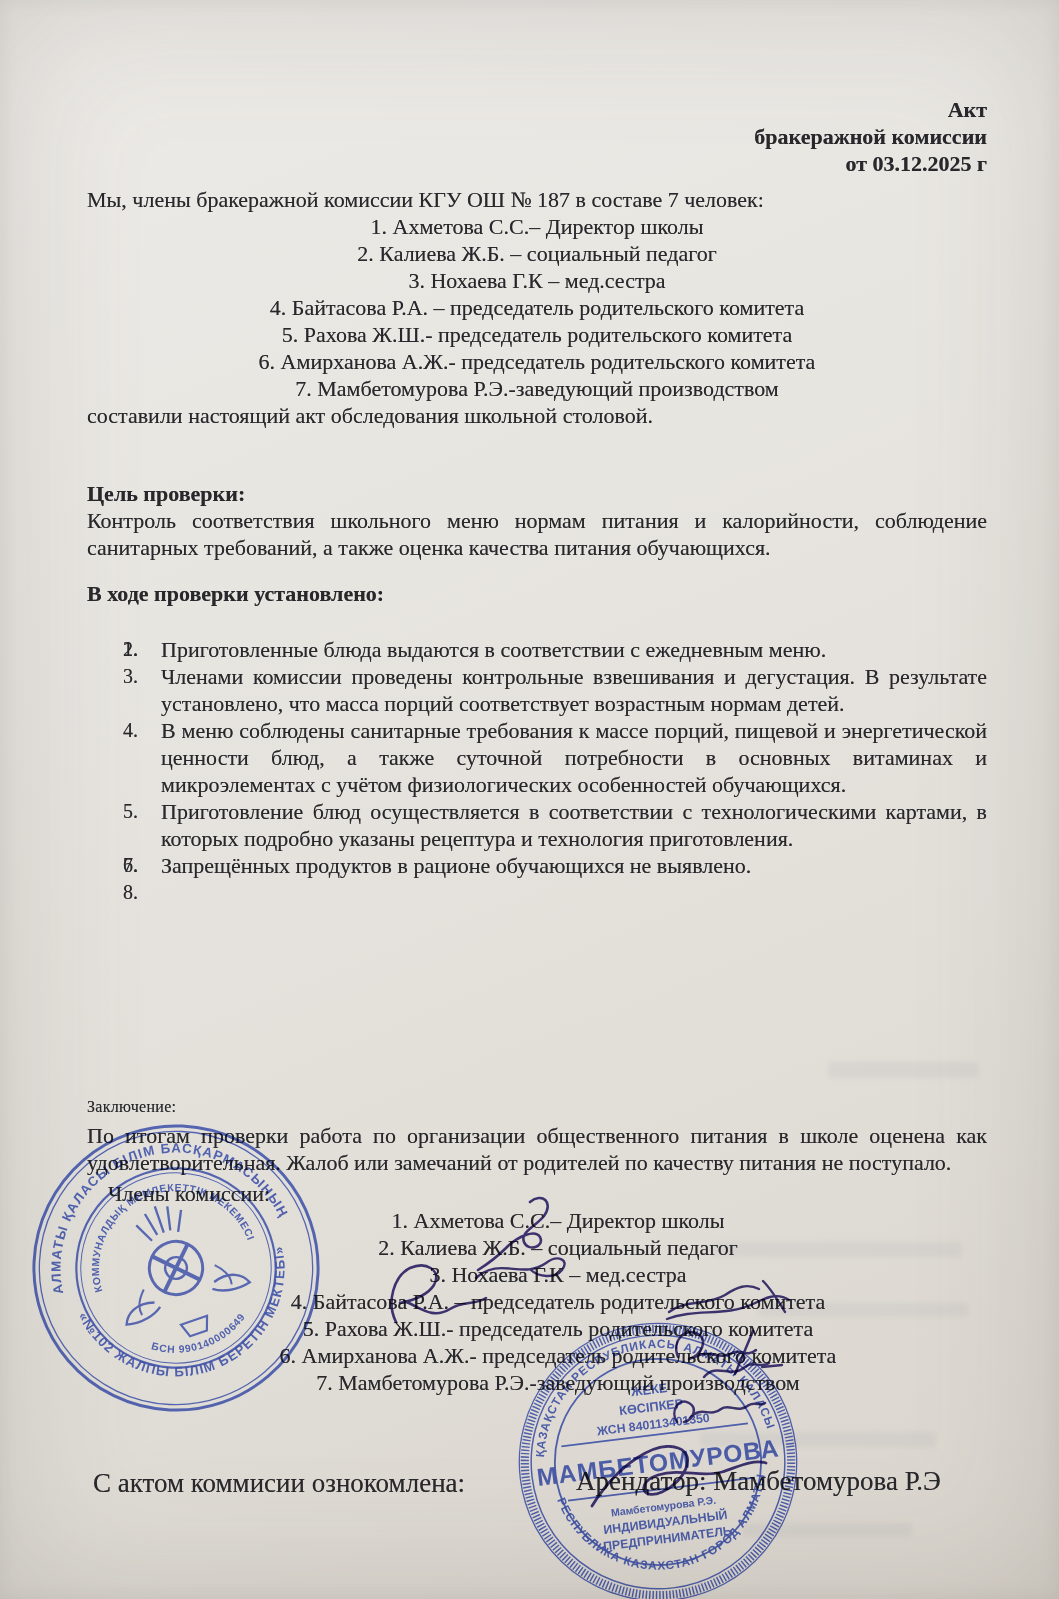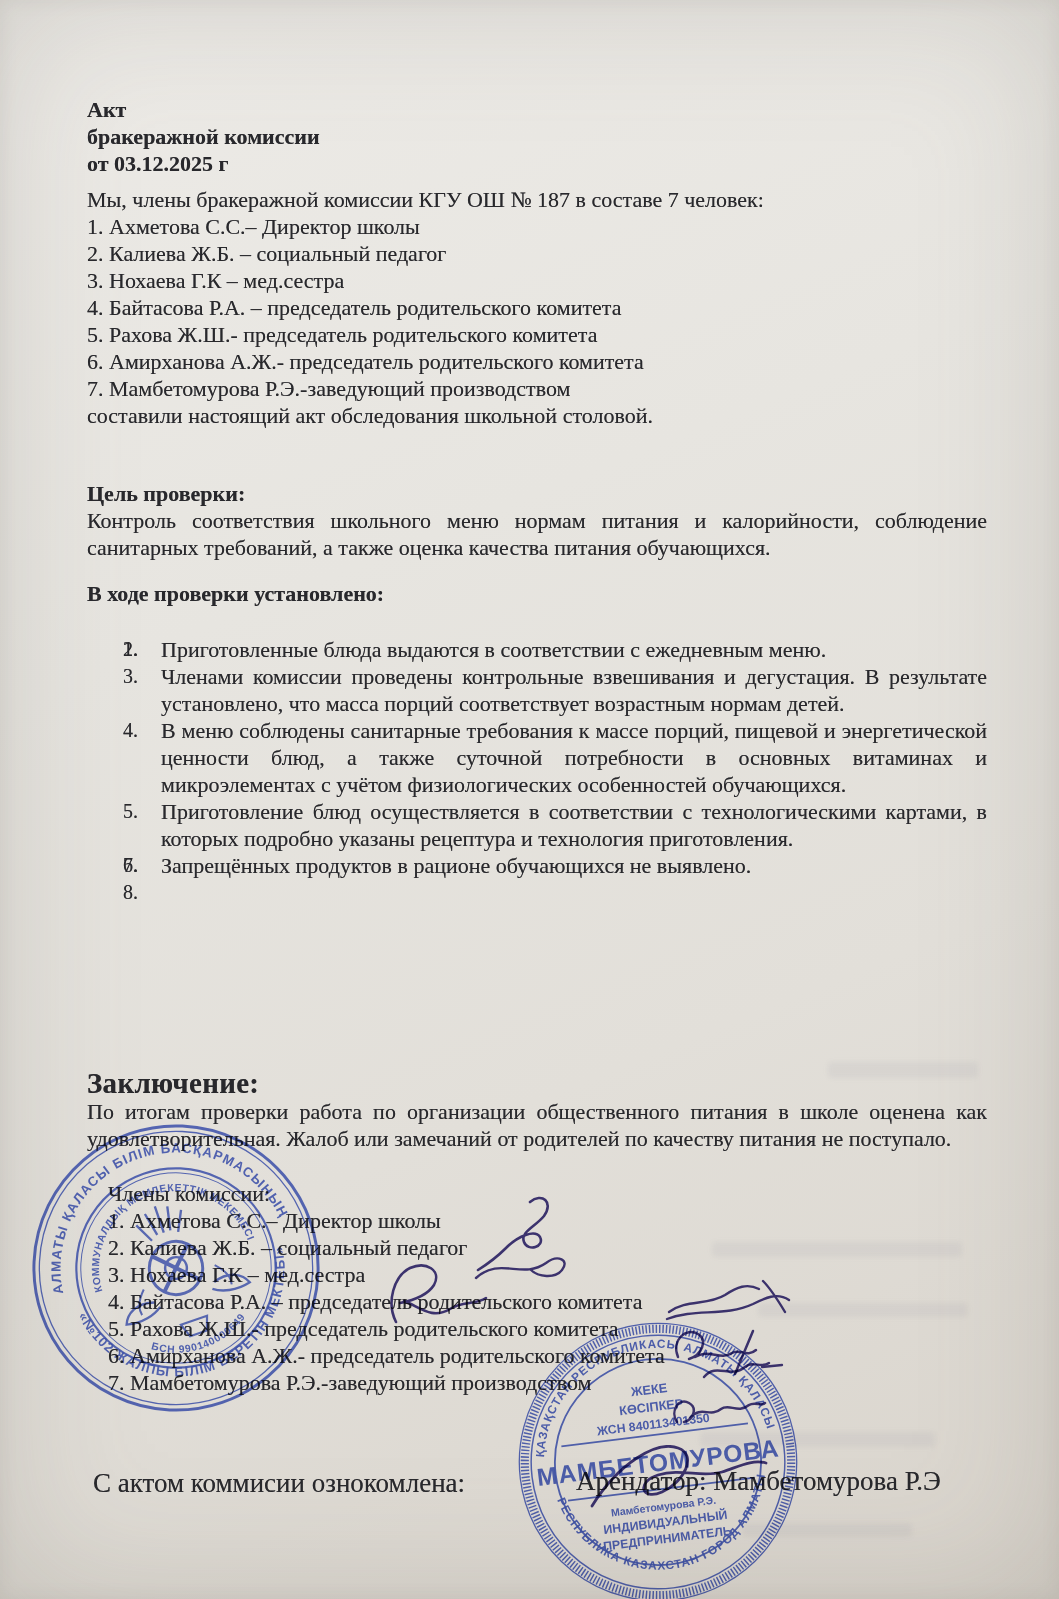--- a/index.html
+++ b/index.html
@@ -8,30 +8,30 @@
     width:1059px;height:1599px;
     margin:0 auto;
     overflow:hidden;
     background:linear-gradient(158deg,#edebe7 0%,#e7e5e0 35%,#e2dfd9 65%,#d9d4cc 100%);
     box-shadow:inset 0 0 140px rgba(110,105,95,.22), inset 0 0 18px rgba(120,115,105,.12);
     font-family:"Liberation Serif","DejaVu Serif",serif;
     color:#28282c;
   }
   .txt{ text-shadow:0 0 .5px rgba(45,45,50,.55); }
   .col{ position:absolute; left:87px; width:900px; }
-  .center{ text-align:left; }
+  .center{ text-align:right; }
   .line{ font-size:22px; line-height:27px; white-space:nowrap; }
   .para{ font-size:22px; line-height:27px; text-align:justify; text-align-last:left; }
   .title-line{ font-size:22px; line-height:27px; font-weight:700; }
   .heading{ font-size:22px; line-height:27px; font-weight:700; }
-  .big-heading{ font-size:29px; line-height:30px; font-weight:700; letter-spacing:.3px; }
+  .big-heading{ font-size:16px; line-height:30px; font-weight:400; letter-spacing:.3px;margin-top:24px; }
   ol.findings{ list-style:none; margin:0; padding:0; }
   ol.findings li{ position:relative; padding-left:74px; font-size:22px; line-height:27px; text-align:justify; text-align-last:left; }
   ol.findings li .num{ position:absolute; left:36px; top:0; font-size:20px; }
-  .members div{ font-size:22px; line-height:27px; white-space:nowrap; }
+  .members div{ font-size:22px; line-height:27px; white-space:nowrap;text-align:center; }
   .stamp{ position:absolute; mix-blend-mode:multiply; opacity:.93; }
   .sig{ position:absolute; mix-blend-mode:multiply; }
   .sig path{ fill:none; stroke:#443a82; stroke-linecap:round; stroke-linejoin:round; }
   .ghost{ position:absolute; background:rgba(95,100,125,.07); border-radius:5px; filter:blur(2.5px); }
   .bottom-row span{ position:absolute; font-size:27px; white-space:nowrap; }
   svg text{ font-family:"Liberation Sans","DejaVu Sans",sans-serif; }
 </style>
 </head>
 <body>
 

